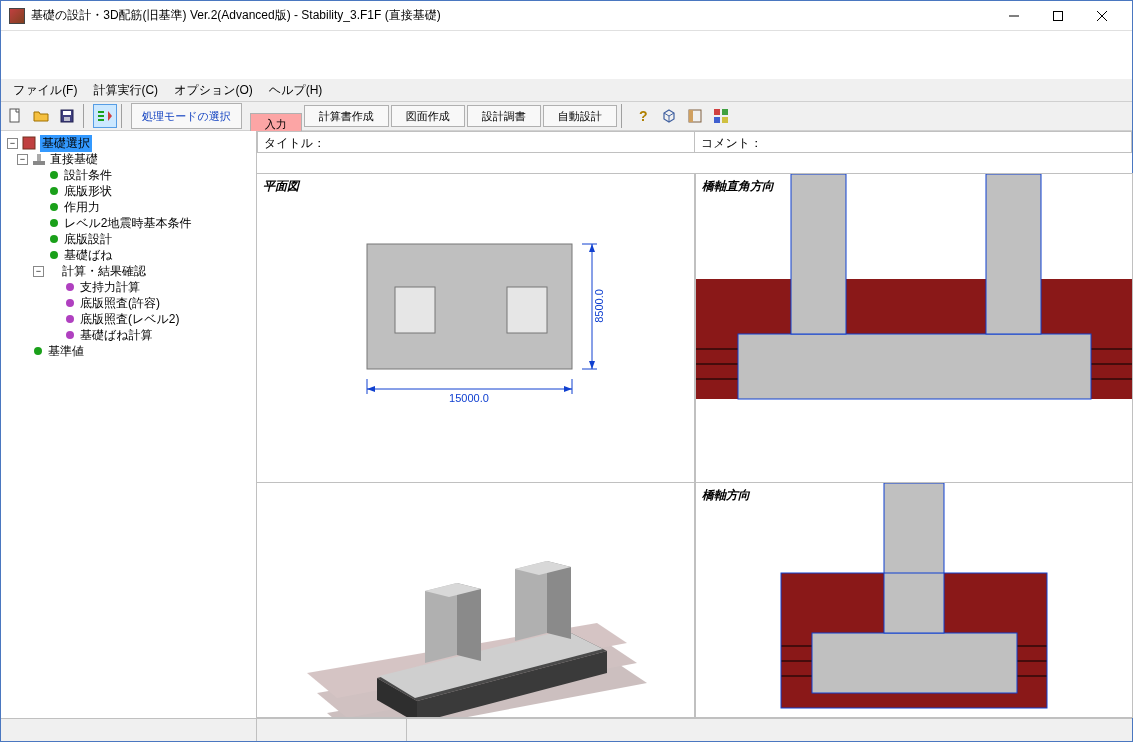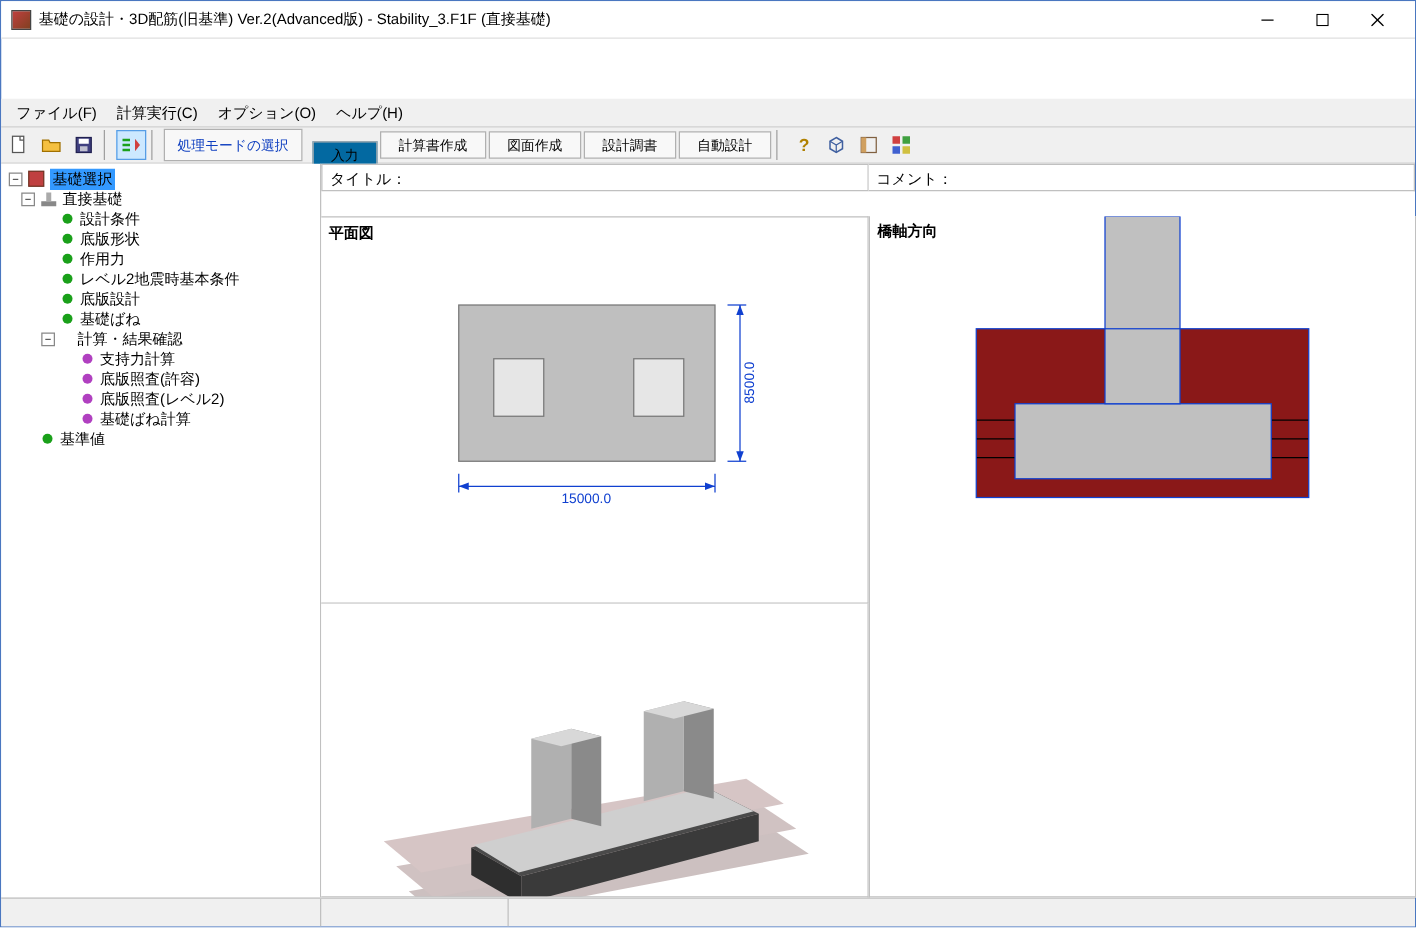--- a/index.html
+++ b/index.html
@@ -12,38 +12,38 @@
 .winbtn { width: 44px; height: 28px; display: flex; align-items: center; justify-content: center; cursor: pointer; }
 .winbtn svg { width: 10px; height: 10px; }
 .menubar { height: 22px; display: flex; align-items: center; padding: 0 4px; background: #f0f0f0; margin-top: 48px; }
 .menuitem { padding: 3px 8px; cursor: pointer; }
 .toolbar { height: 30px; display: flex; align-items: center; background: #f0f0f0; border-top: 1px solid #d0d0d0; border-bottom: 1px solid #d0d0d0; padding: 2px; gap: 2px; }
 .tbtn { width: 24px; height: 24px; display: flex; align-items: center; justify-content: center; border: 1px solid transparent; cursor: pointer; }
 .tbtn.active { border: 1px solid #569de5; background: #cce8ff; }
 .tsep { width: 6px; height: 24px; border-left: 1px solid #a0a0a0; margin: 0 2px; }
 .mode-btn { height: 22px; padding: 12px 10px; border: 1px solid #b0b0b0; background: #f8f8f8; cursor: pointer; display: flex; align-items: center; color: #1040c0; font-size: 11px; }
 .tab-btn { height: 22px; padding: 0 14px; border: 1px solid #b0b0b0; background: #f8f8f8; cursor: pointer; display: flex; align-items: center; font-size: 11px; }
-.tab-btn.active { background: #0369a1; margin-top: 16px; }
+.tab-btn.active { background: #fca5a5; margin-top: 16px; }
 .content { flex: 1; display: flex; min-height: 0; }
 .sidebar { width: 256px; border-right: 1px solid #c0c0c0; overflow: auto; padding: 4px 2px; background: #fff; }
 .tree-node { display: flex; align-items: center; height: 16px; padding: 0; font-size: 12px; cursor: pointer; white-space: nowrap; }
 .expander { width: 11px; height: 11px; border: 1px solid #888; display: flex; align-items: center; justify-content: center; font-size: 9px; line-height: 1; margin-right: 4px; cursor: pointer; background: #fff; }
 .tree-spacer { display: inline-block; }
 .node-icon { width: 14px; height: 14px; margin-right: 4px; flex-shrink: 0; }
 .bullet-g { width: 8px; height: 8px; border-radius: 50%; background: #1aa01a; margin: 0 6px 0 3px; flex-shrink: 0; }
 .bullet-p { width: 8px; height: 8px; border-radius: 50%; background: #b040c0; margin: 0 6px 0 3px; flex-shrink: 0; }
 .node-sel { background: #3399ff; color: #000000; padding: 0 2px; }
 .mainarea { flex: 1; display: flex; flex-direction: column; min-width: 0; gap: 20px; }
 .hdr-row { height: 22px; display: flex; }
 .hdr-cell { border: 1px solid #c0c0c0; border-left: none; padding: 3px 6px; font-size: 12px; background: #fff; }
 .hdr-cell.first { border-left: 1px solid #c0c0c0; }
 .panels-row { flex: 1; display: flex; min-height: 0; }
 .panel-col { display: flex; flex-direction: column; }
 .panel { border: 1px solid #c0c0c0; background: #fff; position: relative; overflow: hidden; }
-.panel-title { position: absolute; top: 4px; left: 6px; font-weight: bold; font-size: 12px; z-index: 10; }
+.panel-title { position: absolute; top: 4px; left: 6px; font-weight: bold; font-size: 12px; z-index: 10; font-style: italic; }
 .statusbar { height: 23px; background: #f0f0f0; border-top: 1px solid #c0c0c0; display: flex; }
 .status-cell { border-right: 1px solid #c0c0c0; height: 100%; }
 svg { display: block; }
 </style>
 </head>
 <body>
 
 <div class="window">
 
   <div class="titlebar">
@@ -275,20 +275,35 @@
               <polygon points="168,108 200,100 224,106 192,114" fill="#d8d8d8"></polygon>
               <polygon points="258,158 290,150 290,78 258,86" fill="#b0b0b0"></polygon>
               <polygon points="290,150 314,156 314,84 290,78" fill="#8a8a8a"></polygon>
               <polygon points="258,86 290,78 314,84 282,92" fill="#d8d8d8"></polygon>
             </svg>
           </div>
         </div>
 
         <div class="panel-col" style="flex:1">
 
+          <div class="panel" style="height:310px">
+            <div class="panel-title">橋軸直角方向</div>
+            <svg width="436" height="310" viewBox="0 0 436 310">
+              <rect x="0" y="105" width="436" height="120" fill="#8a1818"></rect>
+              <line x1="0" y1="175" x2="42" y2="175" stroke="#000" stroke-width="1"></line>
+              <line x1="0" y1="190" x2="42" y2="190" stroke="#000" stroke-width="1"></line>
+              <line x1="0" y1="205" x2="42" y2="205" stroke="#000" stroke-width="1"></line>
+              <line x1="395" y1="175" x2="436" y2="175" stroke="#000" stroke-width="1"></line>
+              <line x1="395" y1="190" x2="436" y2="190" stroke="#000" stroke-width="1"></line>
+              <line x1="395" y1="205" x2="436" y2="205" stroke="#000" stroke-width="1"></line>
+              <rect x="42" y="160" width="353" height="65" fill="#c0c0c0" stroke="#1040d0"></rect>
+              <rect x="95" y="0" width="55" height="160" fill="#c0c0c0" stroke="#1040d0"></rect>
+              <rect x="290" y="0" width="55" height="160" fill="#c0c0c0" stroke="#1040d0"></rect>
+            </svg>
+          </div>
 
           <div class="panel" style="flex:1;border-top:none">
             <div class="panel-title">橋軸方向</div>
             <svg width="436" height="302" viewBox="0 0 436 302">
               <rect x="85" y="90" width="266" height="135" fill="#8a1818"></rect>
               <line x1="85" y1="163" x2="116" y2="163" stroke="#000"></line>
               <line x1="85" y1="178" x2="116" y2="178" stroke="#000"></line>
               <line x1="85" y1="193" x2="116" y2="193" stroke="#000"></line>
               <line x1="321" y1="163" x2="351" y2="163" stroke="#000"></line>
               <line x1="321" y1="178" x2="351" y2="178" stroke="#000"></line>

